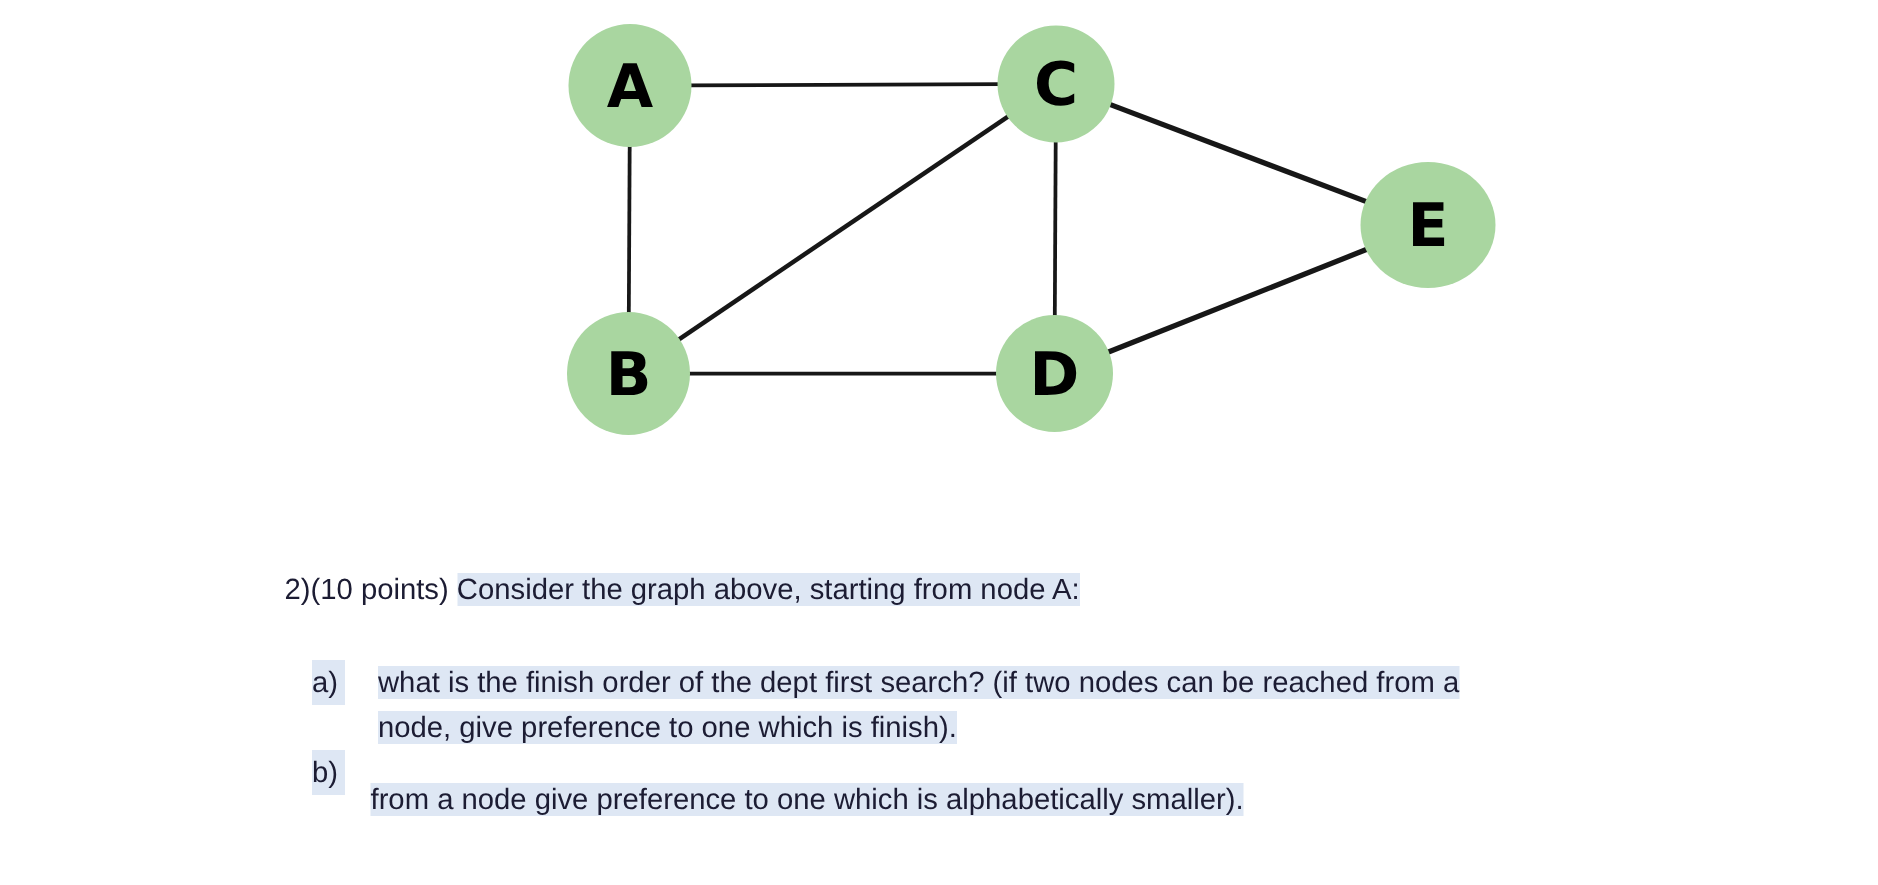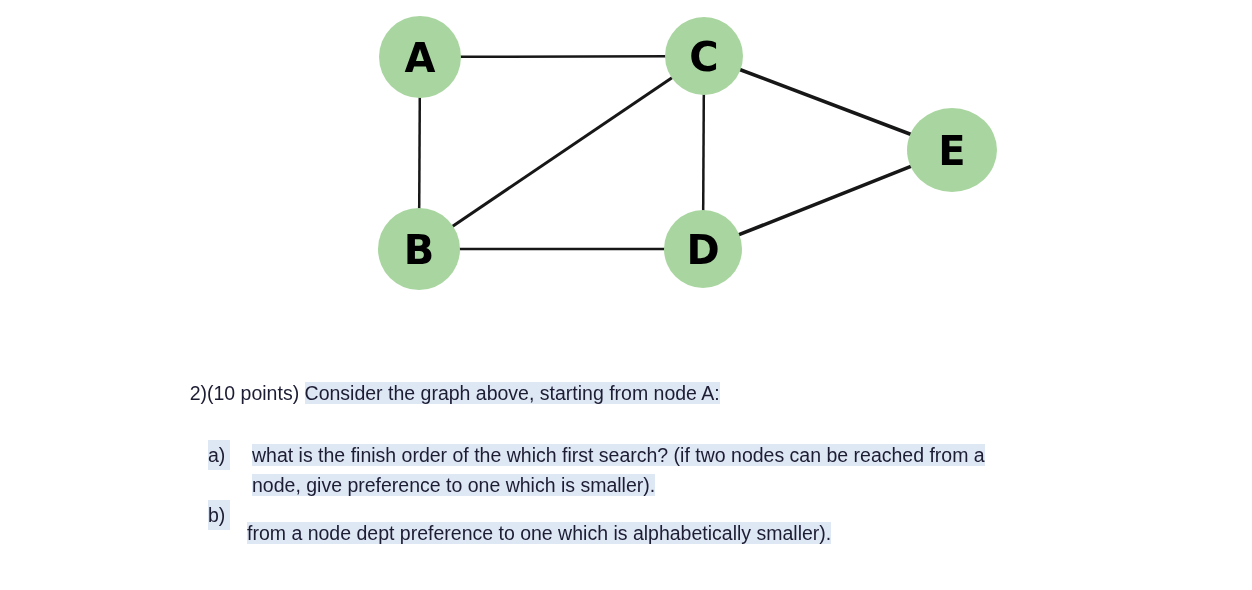--- a/index.html
+++ b/index.html
@@ -158,28 +158,28 @@
       <span class="q-num">2)</span><span>(10 points)</span><span> </span><span class="hl">Consider the graph above, starting from node A:</span>
     </span>
   </div>
 
   <div id="sub-list">
 
     <div class="sub-item">
       <span class="sub-marker hl">a)</span>
       <span class="sub-gap"></span>
       <span class="sub-text">
-        <span class="q-line sub-row2 hl">what is the finish order of the which first search? (if two nodes can be reached from a</span><br>
-        <span class="q-line sub-row2 hl">node, give preference to one which is smaller).</span>
+        <span class="q-line sub-row2 hl">what is the finish order of the dept first search? (if two nodes can be reached from a</span><br>
+        <span class="q-line sub-row2 hl">node, give preference to one which is finish).</span>
       </span>
     </div>
 
     <div class="sub-item">
       <span class="sub-marker hl">b)</span>
       <span class="sub-gap-tight"></span>
       <span class="sub-text">
         <br>
-        <span class="q-line sub-row2 hl">from a node dept preference to one which is alphabetically smaller).</span>
+        <span class="q-line sub-row2 hl">from a node give preference to one which is alphabetically smaller).</span>
       </span>
     </div>
 
   </div>
 </div>
 
 </body></html>

